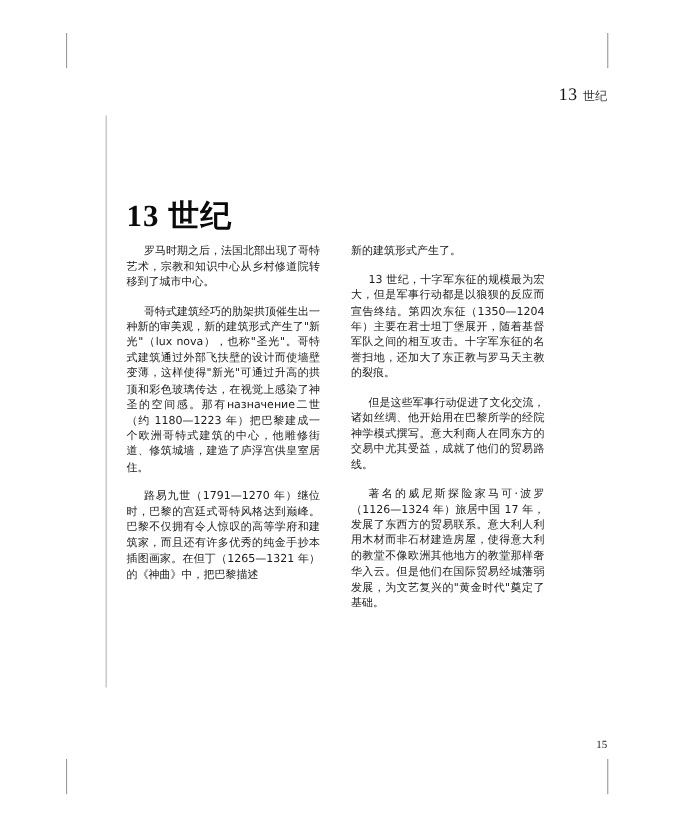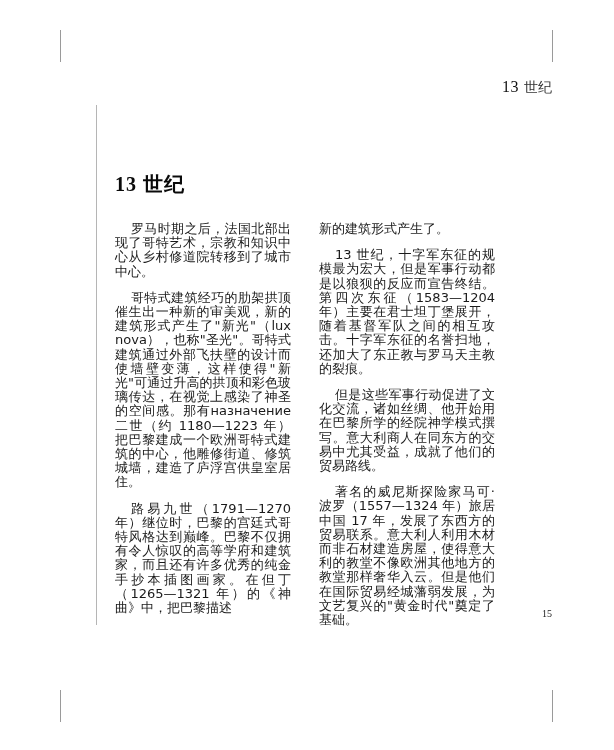--- a/index.html
+++ b/index.html
@@ -62,65 +62,65 @@
     align-items: baseline;
     gap: 5px;
     color: #111111;
   }
   .running-head .rh-num {
     font-size: 16px;
     font-family: "Liberation Serif", serif;
     letter-spacing: 0.5px;
   }
   .running-head .rh-label {
-    font-size: 14px;
+    font-size: 11px;
     color: #333333;
   }
 
   
   .chapter-title {
     position: absolute;
     left: 115px;
     top: 158px;
-    font-size: 20px;
+    font-size: 28px;
     font-family: "Liberation Serif", serif;
     color: #0a0a0a;
     letter-spacing: 1px;
   }
 
   
   .columns {
     position: absolute;
     left: 115px;
     top: 222px;
     width: 380px;
     display: flex;
     gap: 28px;
   }
   .col {
     width: 176px;
   }
   .col p {
     margin: 0 0 12px 0;
-    font-size: 13px;
+    font-size: 10px;
     line-height: 14.2px;
     color: #1a1a1a;
     text-align: justify;
     text-justify: inter-ideograph;
     font-family: "DejaVu Sans", sans-serif;
   }
   .col p.indent {
     text-indent: 16px;
   }
 
   
   .folio {
     position: absolute;
     right: 62px;
-    top: 608px;
+    top: 672px;
     font-size: 10px;
     font-family: "Liberation Serif", serif;
     color: #222222;
   }
 </style>
 </head>
 <body>
 
 <div class="page">
 
@@ -138,21 +138,21 @@
   <h1 class="chapter-title">13 世纪</h1>
 
   <div class="columns">
     <div class="col">
       <p class="indent">罗马时期之后，法国北部出现了哥特艺术，宗教和知识中心从乡村修道院转移到了城市中心。</p>
       <p class="indent">哥特式建筑经巧的肋架拱顶催生出一种新的审美观，新的建筑形式产生了"新光"（lux nova），也称"圣光"。哥特式建筑通过外部飞扶壁的设计而使墙壁变薄，这样使得"新光"可通过升高的拱顶和彩色玻璃传达，在视觉上感染了神圣的空间感。那有назначение二世（约 1180—1223 年）把巴黎建成一个欧洲哥特式建筑的中心，他雕修街道、修筑城墙，建造了庐浮宫供皇室居住。</p>
       <p class="indent">路易九世（1791—1270 年）继位时，巴黎的宫廷式哥特风格达到巅峰。巴黎不仅拥有令人惊叹的高等学府和建筑家，而且还有许多优秀的纯金手抄本插图画家。在但丁（1265—1321 年）的《神曲》中，把巴黎描述</p>
     </div>
     <div class="col">
       <p>新的建筑形式产生了。</p>
-      <p class="indent">13 世纪，十字军东征的规模最为宏大，但是军事行动都是以狼狈的反应而宣告终结。第四次东征（1583—1204 年）主要在君士坦丁堡展开，随着基督军队之间的相互攻击。十字军东征的名誉扫地，还加大了东正教与罗马天主教的裂痕。</p>
+      <p class="indent">13 世纪，十字军东征的规模最为宏大，但是军事行动都是以狼狈的反应而宣告终结。第四次东征（1350—1204 年）主要在君士坦丁堡展开，随着基督军队之间的相互攻击。十字军东征的名誉扫地，还加大了东正教与罗马天主教的裂痕。</p>
       <p class="indent">但是这些军事行动促进了文化交流，诸如丝绸、他开始用在巴黎所学的经院神学模式撰写。意大利商人在同东方的交易中尤其受益，成就了他们的贸易路线。</p>
-      <p class="indent">著名的威尼斯探险家马可·波罗（1557—1324 年）旅居中国 17 年，发展了东西方的贸易联系。意大利人利用木材而非石材建造房屋，使得意大利的教堂不像欧洲其他地方的教堂那样奢华入云。但是他们在国际贸易经城藩弱发展，为文艺复兴的"黄金时代"奠定了基础。</p>
+      <p class="indent">著名的威尼斯探险家马可·波罗（1126—1324 年）旅居中国 17 年，发展了东西方的贸易联系。意大利人利用木材而非石材建造房屋，使得意大利的教堂不像欧洲其他地方的教堂那样奢华入云。但是他们在国际贸易经城藩弱发展，为文艺复兴的"黄金时代"奠定了基础。</p>
     </div>
   </div>
 
   <div class="folio">15</div>
 
 </div>
 
 </body></html>

